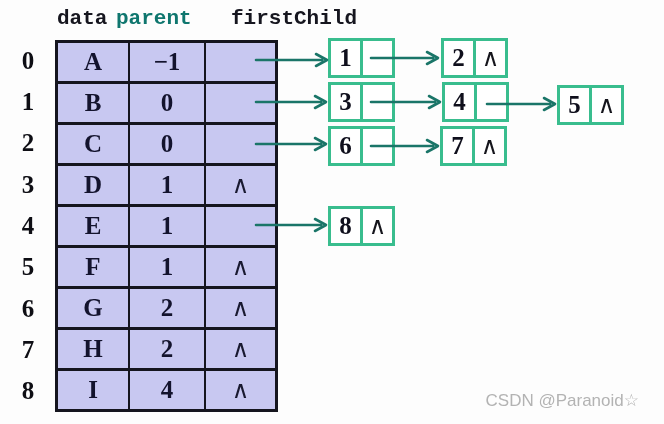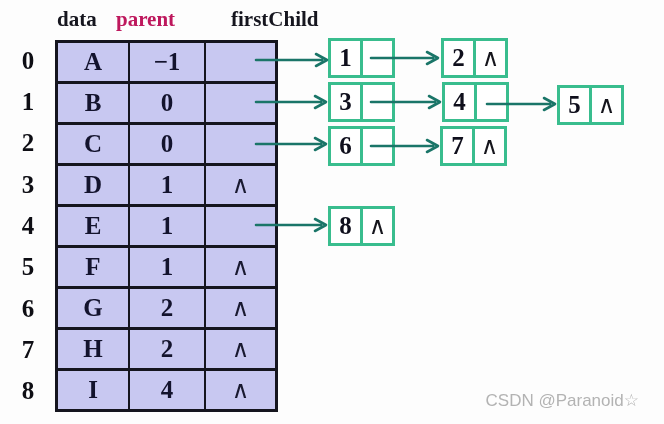--- a/index.html
+++ b/index.html
@@ -1,23 +1,23 @@
 <!DOCTYPE html>
 <html><head>
 <meta charset="utf-8">
 <style>
   html,body{margin:0;padding:0;background:#fff;}
   .stage{
     position:relative;width:664px;height:424px;background:#fdfdfd;
     font-family:"Liberation Serif","DejaVu Serif",serif;overflow:hidden;
   }
   
-  .colhead{position:absolute;top:7px;font-size:21px;font-weight:bold;color:#16161f;white-space:nowrap;}
+  .colhead{position:absolute;top:7px;font-size:21px;font-weight:bold;color:#16161f;white-space:nowrap;font-family:Liberation Mono, monospace;}
   .colhead.h-data{left:57px;}
-  .colhead.h-parent{left:116px;color:#be185d;}
+  .colhead.h-parent{left:116px;color:#0f766e;}
   .colhead.h-firstchild{left:189px;margin-left:42px;}
   
   .indices{position:absolute;left:8px;top:40px;width:40px;height:372px;display:flex;flex-direction:column;}
   .indices .idx{flex:1;display:flex;align-items:center;justify-content:center;
     font-size:25px;font-weight:bold;color:#0e0e14;}
   
   .ptable{position:absolute;left:55px;top:40px;width:223px;height:372px;
     box-sizing:border-box;border:3px solid #15151e;background:#c8c8f1;
     display:flex;flex-direction:column;}
   .trow{flex:1;display:flex;border-bottom:3px solid #15151e;min-height:0;}

